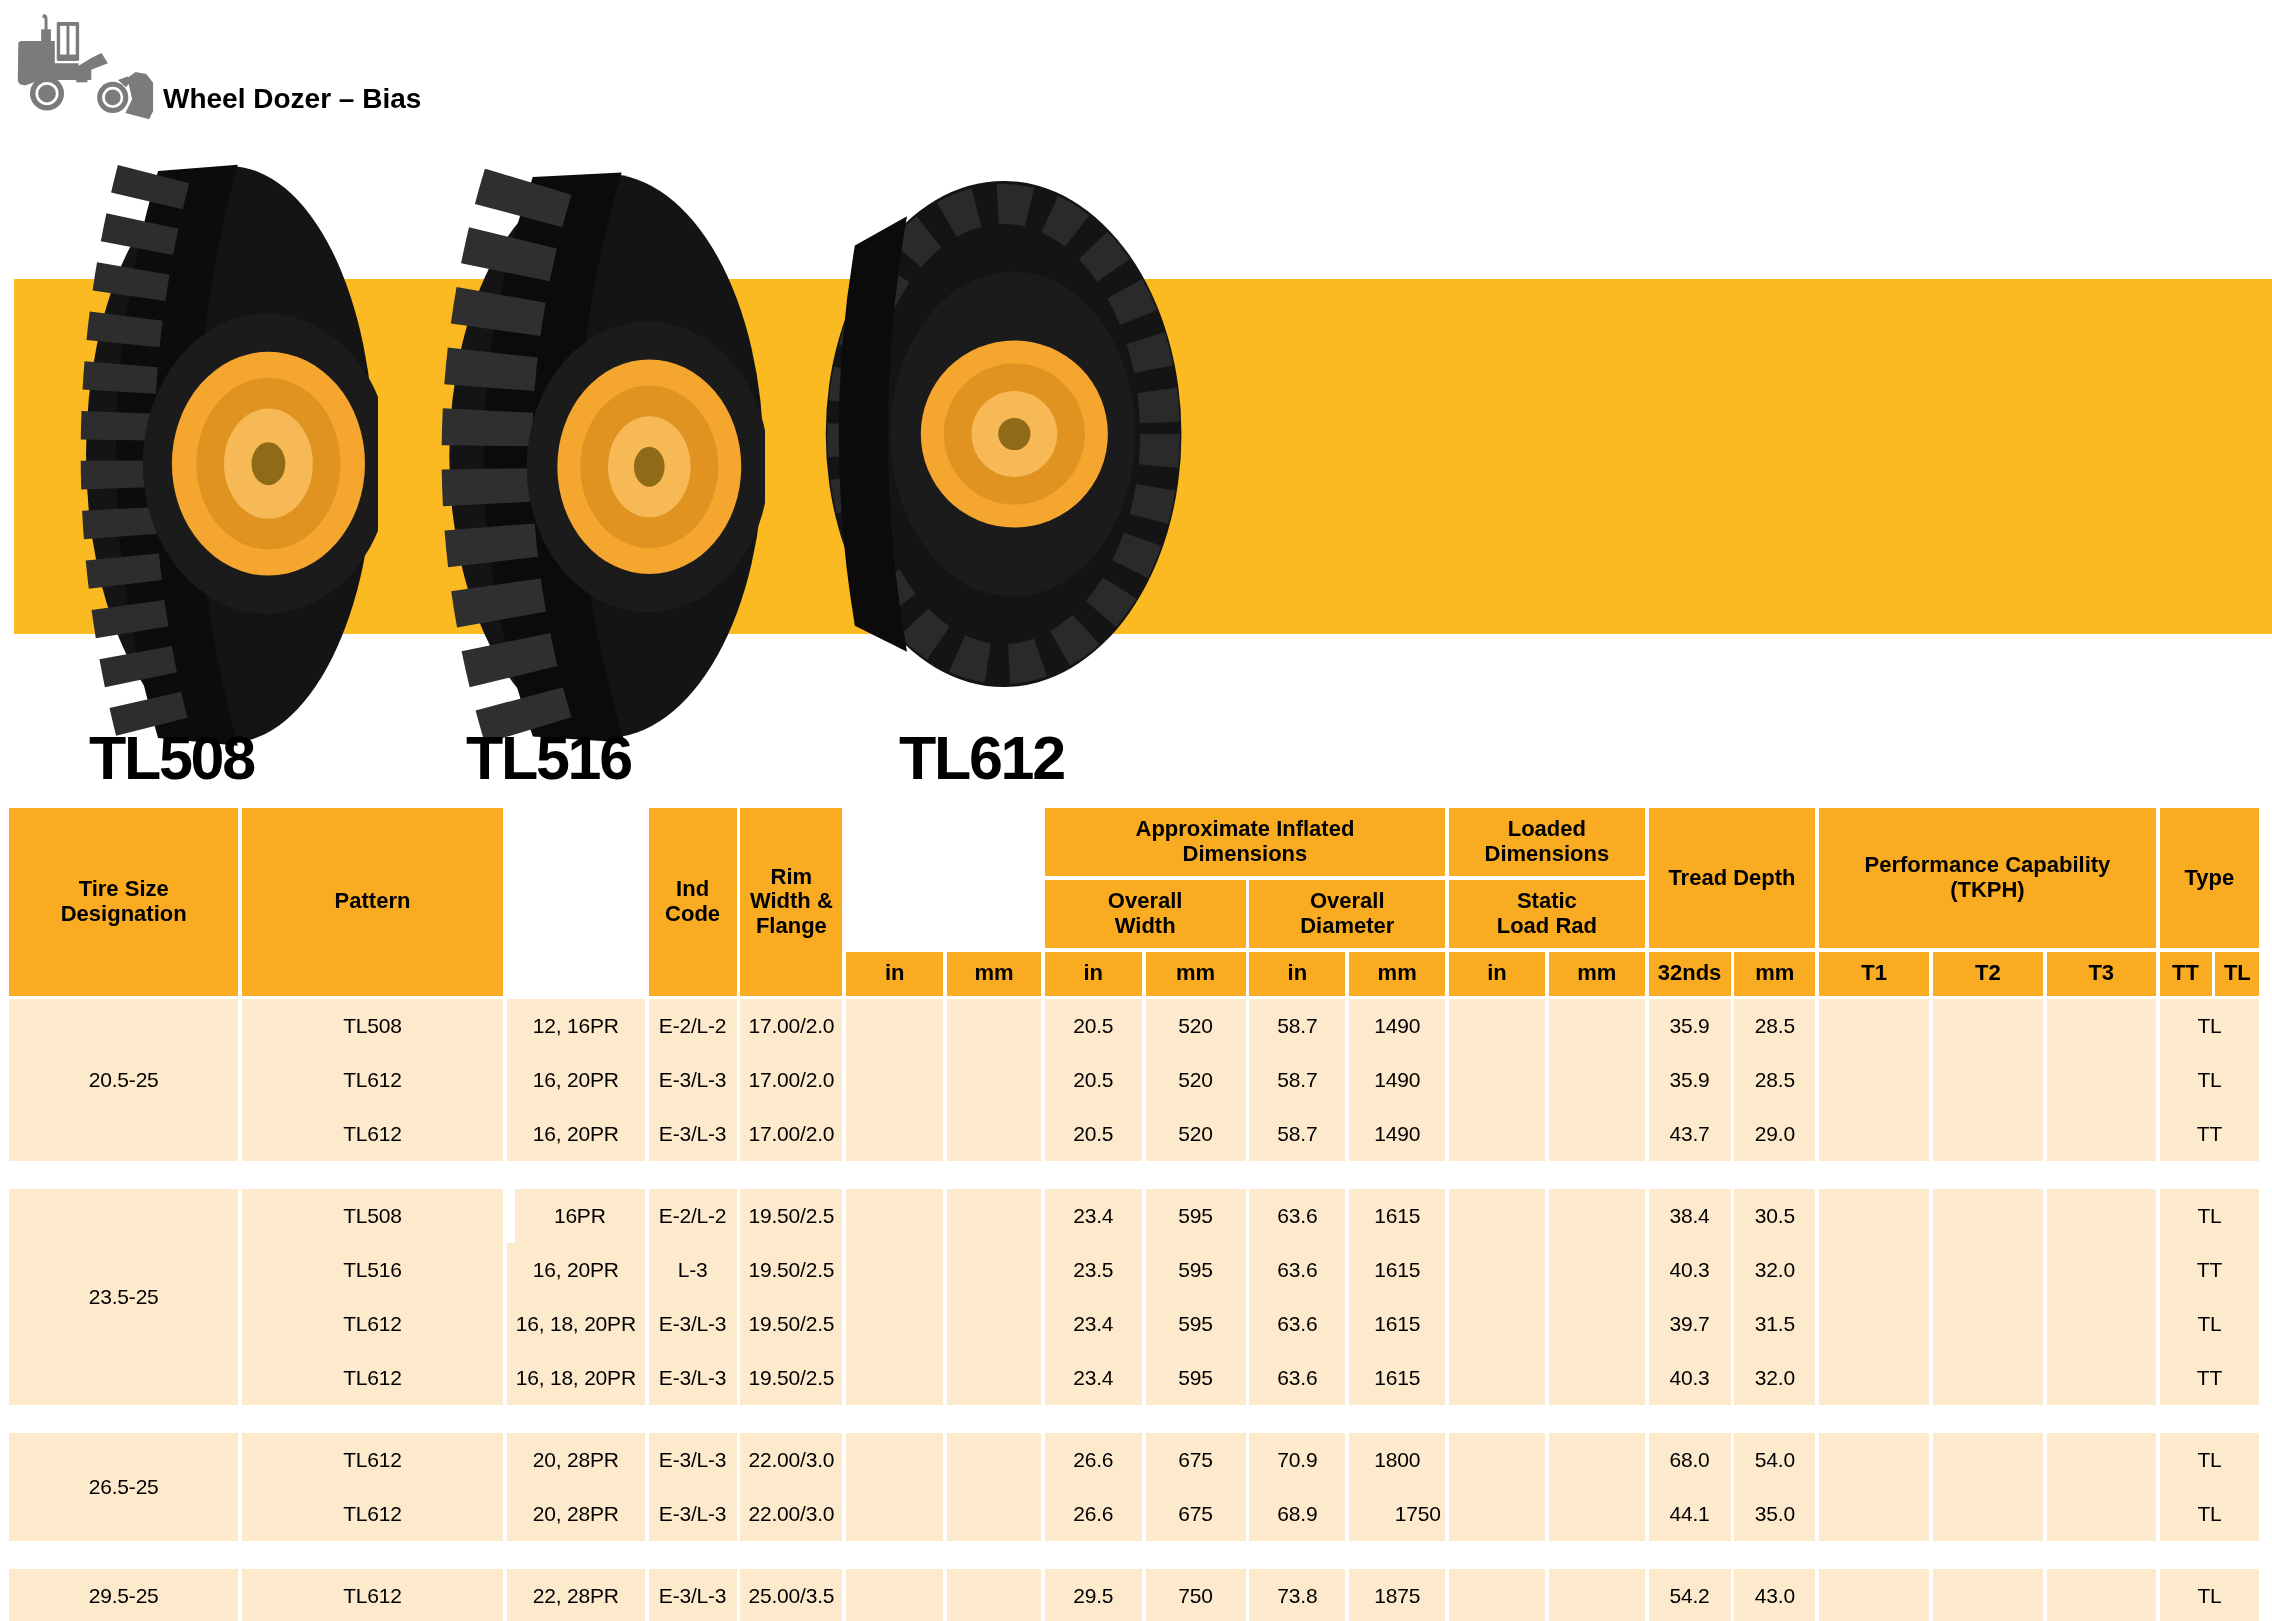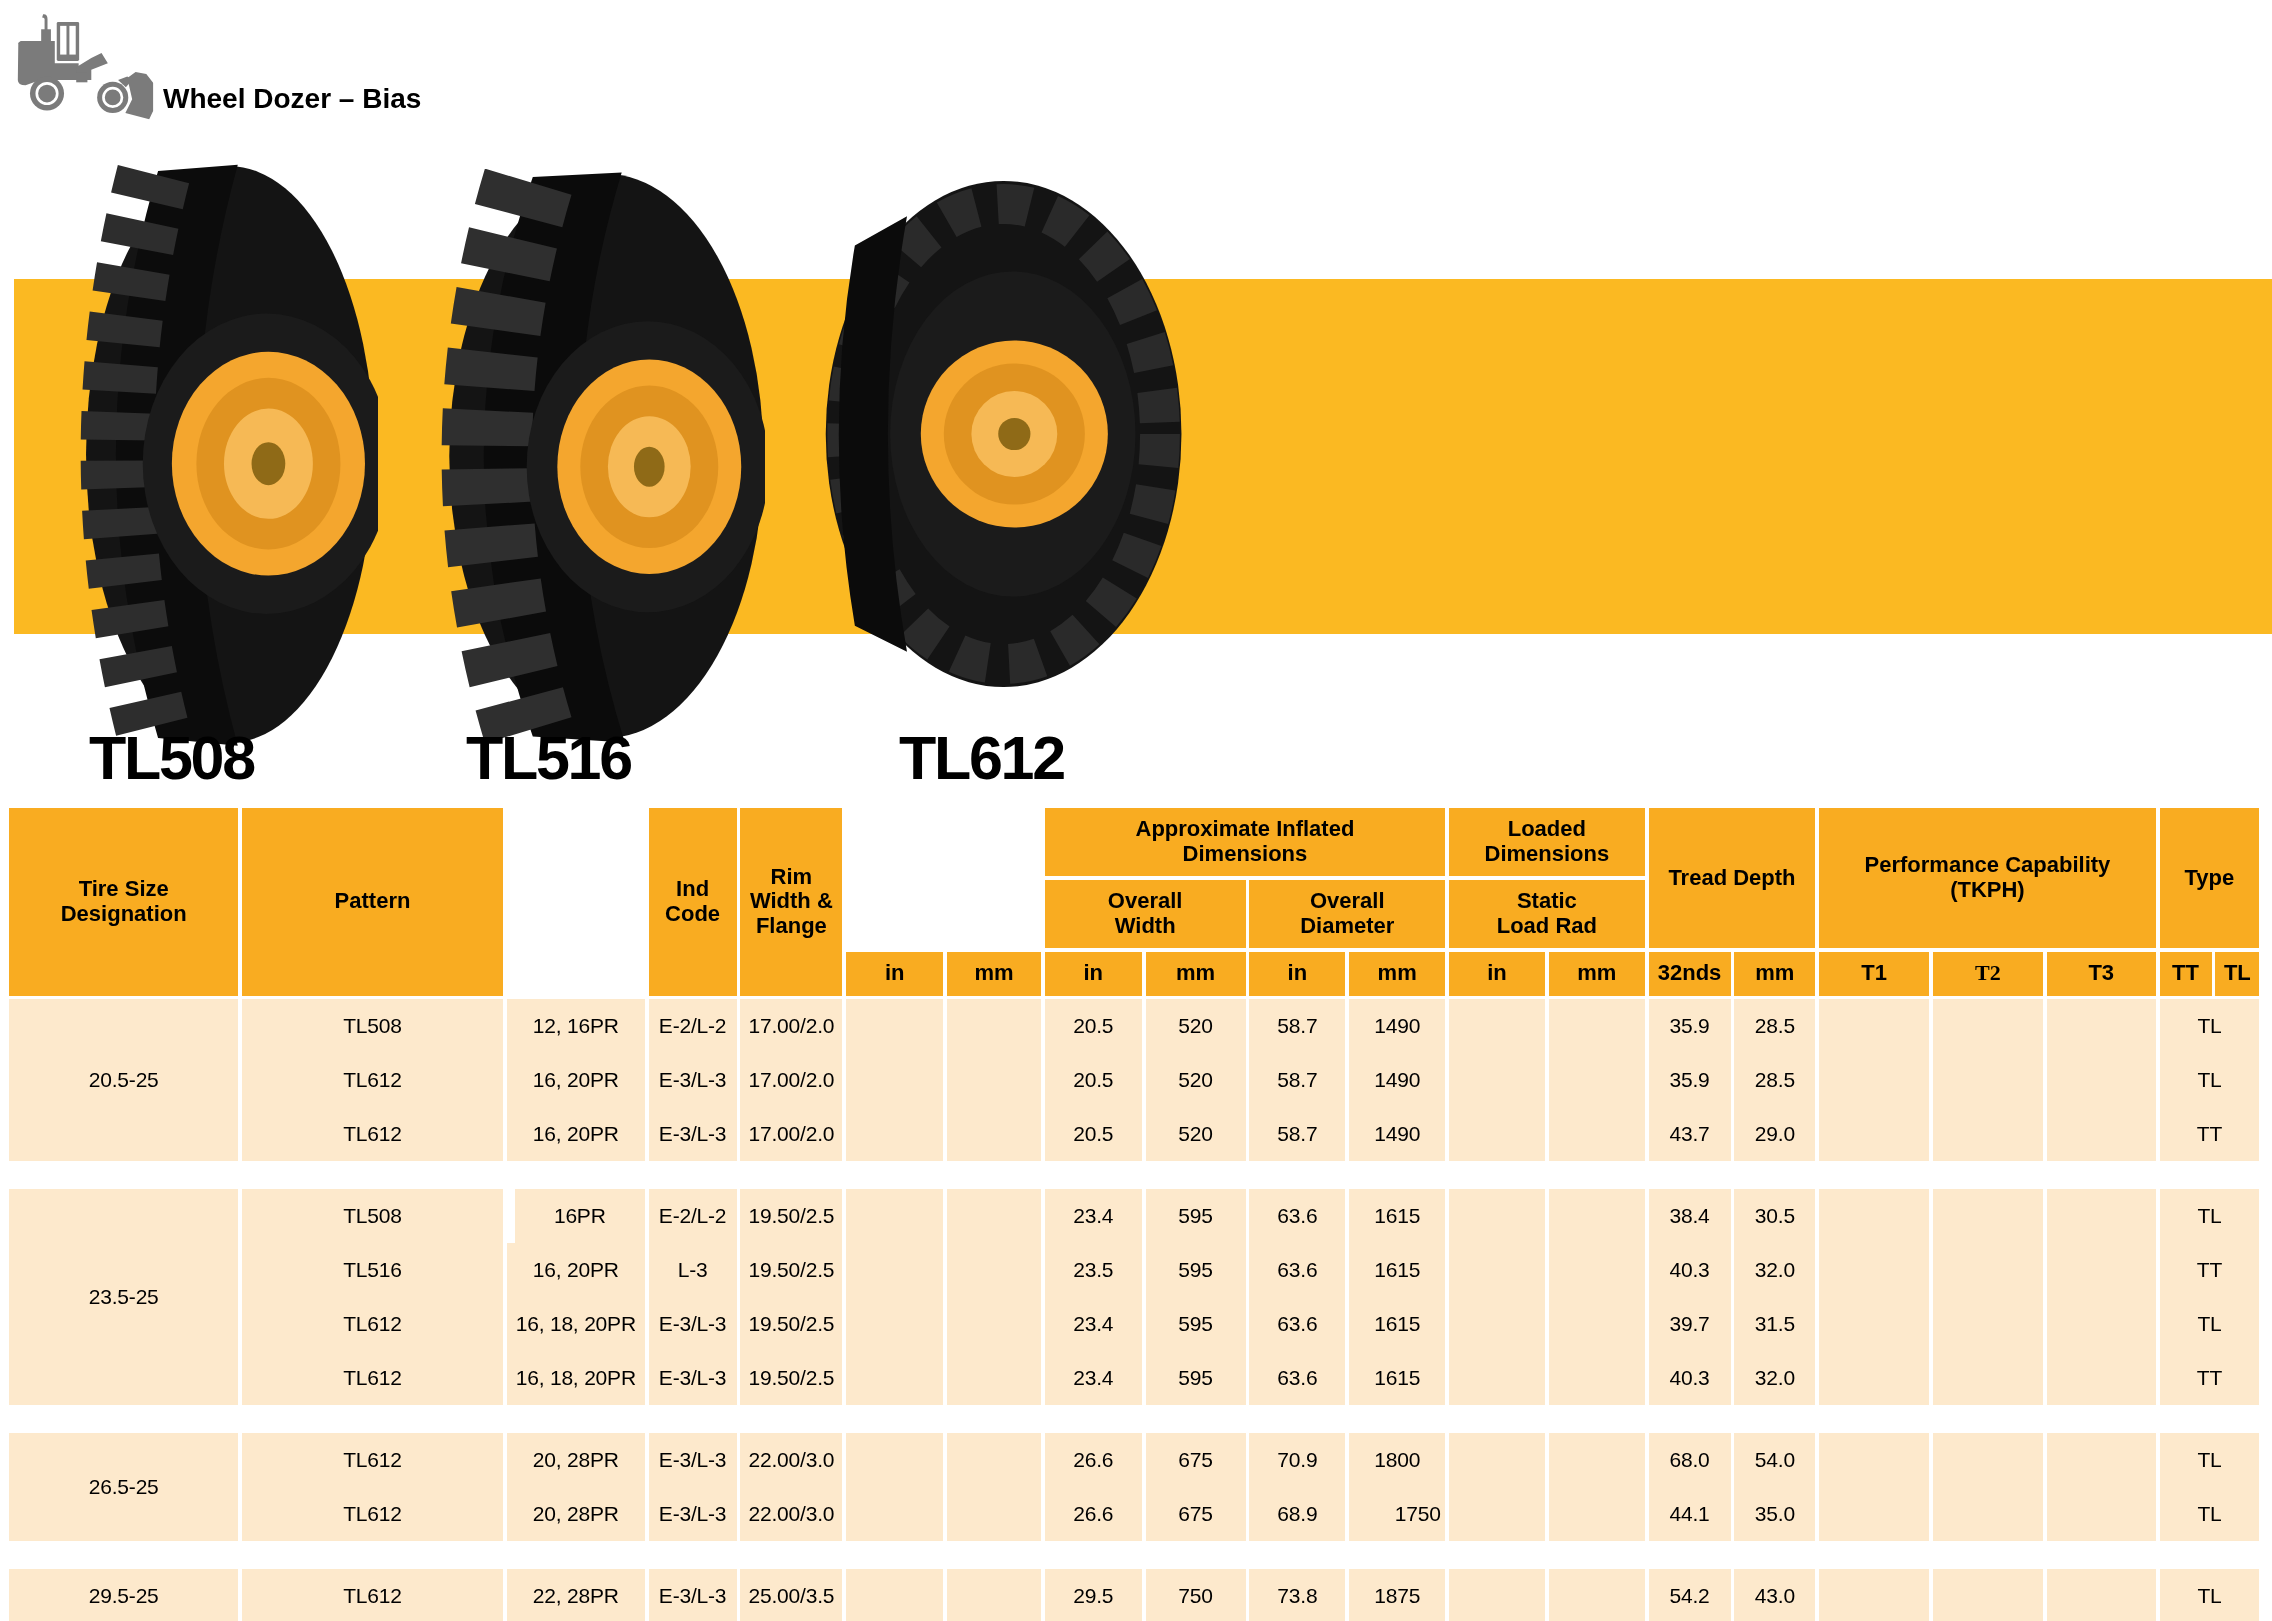--- a/index.html
+++ b/index.html
@@ -131,21 +131,21 @@
       <div class="hcell" style="grid-area: 3 / 7;">mm</div>
       <div class="hcell" style="grid-area: 3 / 8;">in</div>
       <div class="hcell" style="grid-area: 3 / 9;">mm</div>
       <div class="hcell" style="grid-area: 3 / 10;">in</div>
       <div class="hcell" style="grid-area: 3 / 11;">mm</div>
       <div class="hcell" style="grid-area: 3 / 12;">in</div>
       <div class="hcell" style="grid-area: 3 / 13;">mm</div>
       <div class="hcell" style="grid-area: 3 / 14;">32nds</div>
       <div class="hcell" style="grid-area: 3 / 15;">mm</div>
       <div class="hcell" style="grid-area: 3 / 16;">T1</div>
-      <div class="hcell" style="grid-area: 3 / 17; font-family: Liberation Serif, serif;">T2</div>
+      <div class="hcell" style="grid-area: 3 / 17;">T2</div>
       <div class="hcell" style="grid-area: 3 / 18;">T3</div>
       <div class="hcell" style="grid-area: 3 / 19;">TT</div>
       <div class="hcell" style="grid-area: 3 / 20;">TL</div>
     </div>
   <div id="groups">
       <div class="tgrid group" style="grid-template-rows: repeat(3, 54px);">
         <div class="dcell" style="grid-area: 1 / 1 / 4;">20.5-25</div>
         <div class="dcell" style="grid-area: 1 / 2;">TL508</div>
         <div class="dcell" style="grid-area: 1 / 3;">12, 16PR</div>
         <div class="dcell" style="grid-area: 1 / 4;">E-2/L-2</div>

